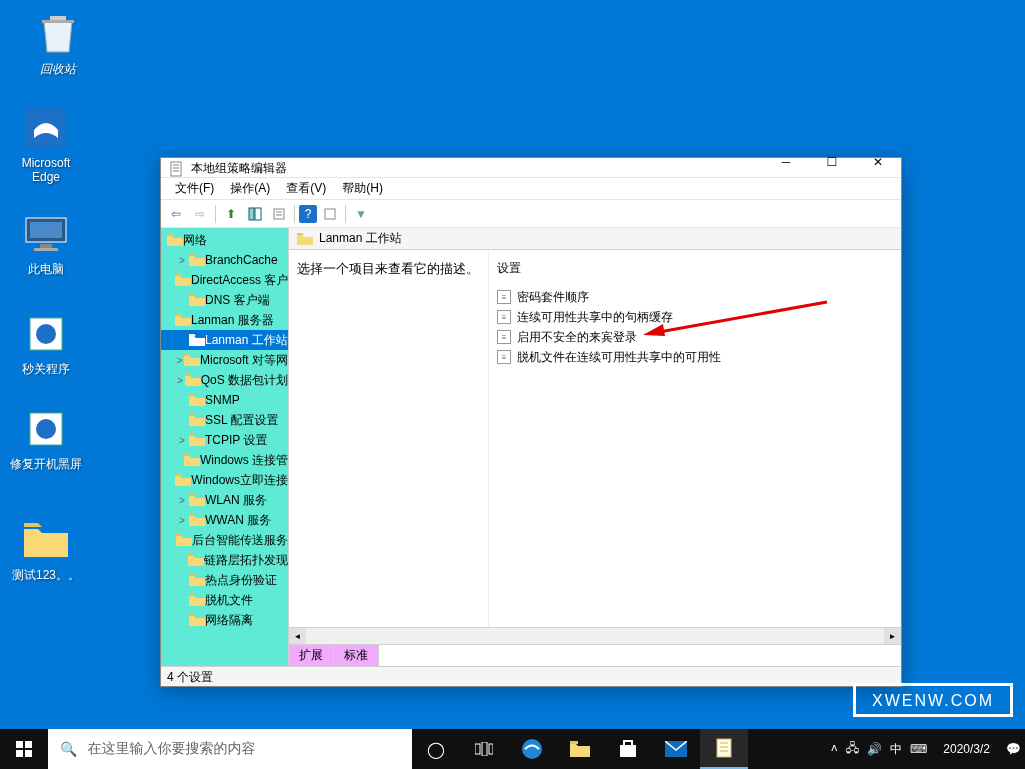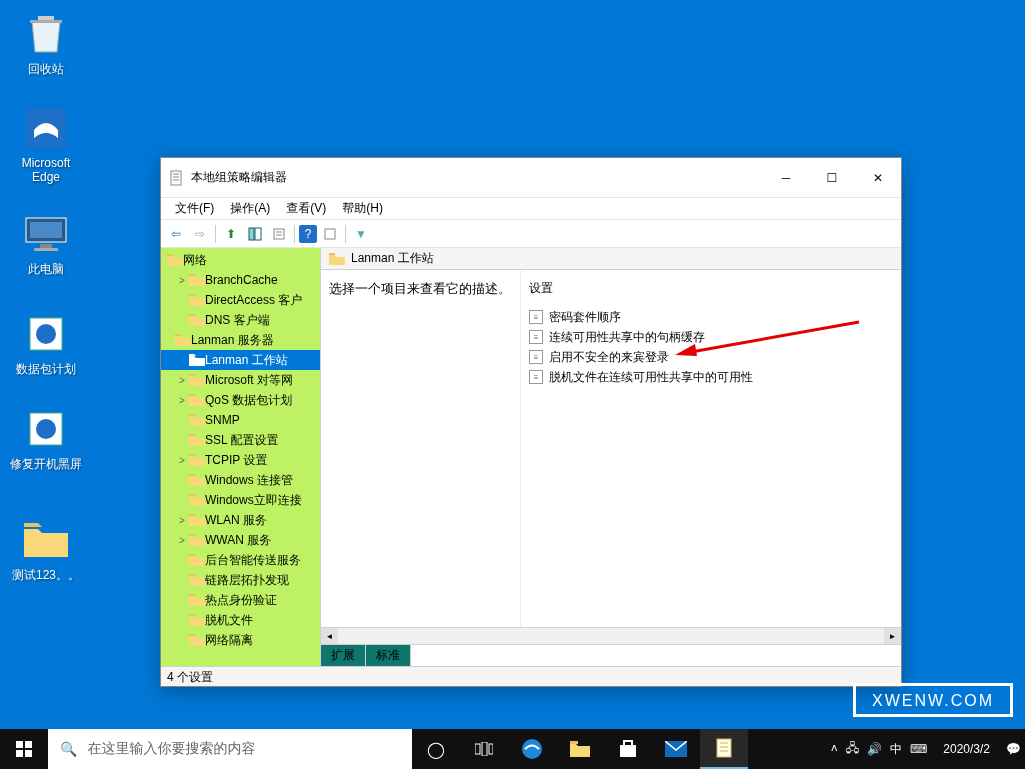--- a/index.html
+++ b/index.html
@@ -6,57 +6,57 @@
 body { width: 1025px; height: 769px; background: #0178d7; overflow: hidden; position: relative; }
 
 
 .desktop { position: absolute; top: 0; left: 0; width: 100%; height: 100%; }
 .desktop-icon { position: absolute; width: 76px; text-align: center; color: #fff; font-size: 12px; cursor: pointer; }
 .desktop-icon .ico { width: 48px; height: 48px; margin: 0 auto 4px; display: flex; align-items: center; justify-content: center; }
 .desktop-icon .lbl { text-shadow: 1px 1px 2px rgba(0,0,0,.5); line-height: 14px; }
 
 
 .window { position: absolute; left: 160px; top: 157px; width: 742px; height: 530px; background: #fff; border: 1px solid #888; box-shadow: 0 4px 20px rgba(0,0,0,.3); display: flex; flex-direction: column; }
-.titlebar { height: 40px; display: flex; align-items: center; padding-left: 8px; border-bottom: 1px solid #e5e5e5; }
+.titlebar { height: 20px; display: flex; align-items: flex-end; padding-left: 8px; border-bottom: 1px solid #e5e5e5; }
 .titlebar .ticon { width: 16px; height: 16px; margin-right: 6px; }
 .titlebar .ttext { font-size: 12px; flex: 1; }
 .winbtns { display: flex; }
 .winbtn { width: 46px; height: 30px; display: flex; align-items: center; justify-content: center; font-size: 12px; }
 
 .menubar { height: 22px; display: flex; align-items: flex-end; padding: 0 6px; border-bottom: 1px solid #e5e5e5; font-size: 12px; }
 .menubar span { padding: 2px 8px; }
 
 .toolbar { height: 28px; display: flex; align-items: center; padding: 0 4px; border-bottom: 1px solid #e5e5e5; gap: 2px; }
 .tbtn { width: 22px; height: 22px; display: flex; align-items: center; justify-content: center; font-size: 12px; border: 1px solid transparent; }
 .tsep { width: 1px; height: 18px; background: #ccc; margin: 0 2px; }
 
 .body { flex: 1; display: flex; min-height: 0; }
 
-.tree { width: 160px; border-right: 1px solid #d0d0d0; background: #bef264; overflow: hidden; font-size: 12px; padding-top: 2px; }
+.tree { width: 128px; border-right: 1px solid #d0d0d0; background: #5eead4; overflow: hidden; font-size: 12px; padding-top: 2px; }
 .tree-node { display: flex; align-items: center; height: 20px; padding-left: 6px; white-space: nowrap; }
 .tree-node .exp { width: 14px; text-align: center; color: #666; font-size: 10px; }
 .tree-node .fold { width: 16px; height: 14px; display: flex; align-items: center; }
 .tree-node.sel { background: #0078d7; color: #fff; }
 .tree-node.sel .fold svg path { fill: #fff; }
 
 .right { flex: 1; display: flex; flex-direction: column; min-width: 0; }
 .loc-header { height: 22px; background: #f5f5f5; border-bottom: 1px solid #d0d0d0; display: flex; align-items: center; padding-left: 8px; font-size: 12px; gap: 6px; }
 .content { flex: 1; display: flex; overflow: hidden; }
 .desc-col { width: 200px; padding: 10px 8px; font-size: 13px; border-right: 1px solid #eee; }
 .list-col { flex: 1; padding: 10px 8px; font-size: 12px; position: relative; }
 .list-col .hdr { margin-bottom: 10px; }
 .setting-item { display: flex; align-items: center; height: 20px; gap: 6px; }
 .setting-item .sicon { width: 14px; height: 14px; border: 1px solid #999; display: flex; align-items: center; justify-content: center; font-size: 8px; color: #666; }
 
 .hscroll { height: 17px; border-top: 1px solid #d0d0d0; display: flex; background: #f0f0f0; }
 .hscroll .arrow { width: 17px; height: 16px; background: #e1e1e1; display: flex; align-items: center; justify-content: center; font-size: 8px; }
 .hscroll .track { flex: 1; }
 
 .tabs-row { height: 22px; display: flex; border-top: 1px solid #d0d0d0; font-size: 12px; }
-.tabs-row .tab { padding: 2px 10px; border-right: 1px solid #d0d0d0; background: #0f766e; }
+.tabs-row .tab { padding: 2px 10px; border-right: 1px solid #d0d0d0; background: #f0abfc; }
 
 .status { height: 20px; border-top: 1px solid #d0d0d0; font-size: 12px; padding: 2px 6px; background: #f5f5f5; }
 
 
 .red-arrow { position: absolute; pointer-events: none; }
 
 
 .watermark { position: absolute; right: 12px; bottom: 52px; border: 3px solid #fff; color: #fff; padding: 6px 16px 4px; text-align: center; }
 .watermark .big { font-size: 42px; font-weight: bold; letter-spacing: 4px; }
 .watermark .sm { font-size: 16px; letter-spacing: 2px; }
@@ -71,21 +71,21 @@
 .tray { margin-left: auto; display: flex; align-items: center; padding-right: 4px; font-size: 12px; gap: 8px; }
 .clock { text-align: center; line-height: 14px; padding: 0 8px; }
 
 .folder-svg { width: 16px; height: 12px; }
 </style>
 </head>
 <body>
 
 <div class="desktop">
   <div id="desktop-icons">
-      <div class="desktop-icon" style="left: 8px; top: 10px;">
+      <div class="desktop-icon" style="left: 20px; top: 10px; font-style: italic;">
         <div class="ico">
           <svg width="40" height="44" viewBox="0 0 40 44">
             <path d="M6 10 L34 10 L31 40 L9 40 Z" fill="#e8f0f8" stroke="#8aa"></path>
             <rect x="12" y="4" width="16" height="4" fill="#ccc"></rect>
             <rect x="4" y="8" width="32" height="3" fill="#aaa"></rect>
           </svg>
         </div>
         <div class="lbl">回收站</div>
       </div>
       <div class="desktop-icon" style="left: 8px; top: 104px;">
@@ -108,21 +108,21 @@
         </div>
         <div class="lbl">此电脑</div>
       </div>
       <div class="desktop-icon" style="left: 8px; top: 310px;">
         <div class="ico">
           <svg width="40" height="40" viewBox="0 0 40 40">
             <rect x="4" y="4" width="32" height="32" fill="#fff" stroke="#4a8"></rect>
             <circle cx="20" cy="20" r="10" fill="#1e6fc7"></circle>
           </svg>
         </div>
-        <div class="lbl">数据包计划</div>
+        <div class="lbl">秒关程序</div>
       </div>
       <div class="desktop-icon" style="left: 8px; top: 405px;">
         <div class="ico">
           <svg width="40" height="40" viewBox="0 0 40 40">
             <rect x="4" y="4" width="32" height="32" fill="#fff" stroke="#4a8"></rect>
             <circle cx="20" cy="20" r="10" fill="#1e6fc7"></circle>
           </svg>
         </div>
         <div class="lbl">修复开机黑屏</div>
       </div>

